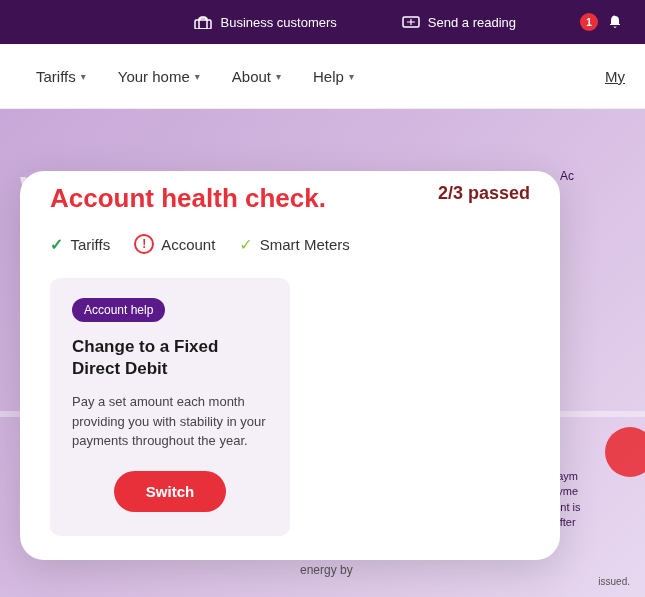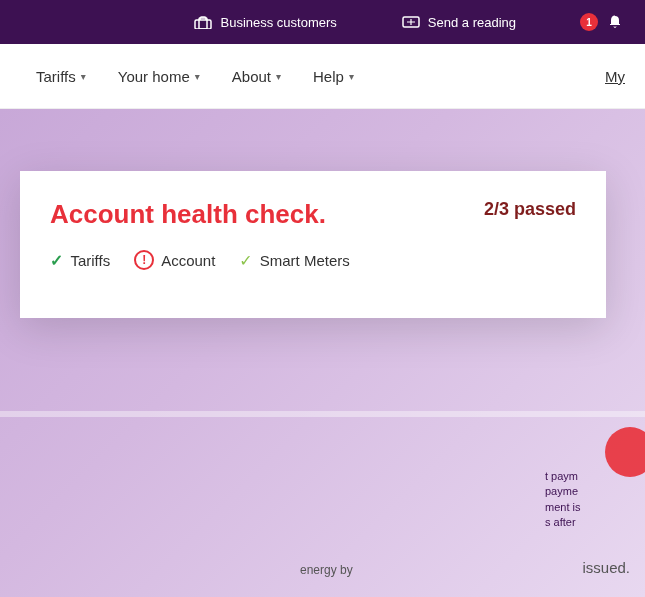--- a/index.html
+++ b/index.html
@@ -183,23 +183,23 @@
       position: absolute;
       top: 44px;
       left: 0; right: 0; bottom: 0;
       display: flex;
       align-items: flex-start;
       justify-content: flex-start;
       padding: 18px 0 0 20px;
     }
     .modal {
       background: white;
-      border-radius: 0;
-      width: 586px;
-      padding: 28px 30px 24px;
+      border-radius: 24px;
+      width: 540px;
+      padding: 12px 30px 24px;
       box-shadow: 0 10px 40px rgba(0,0,0,0.15);
       position: relative;
       z-index: 10;
     }
 
     
     .modal-header {
       display: flex;
       justify-content: space-between;
       align-items: flex-start;
@@ -360,21 +360,21 @@
     <div class="bg-text">Wo</div>
     <div class="bg-address">192 G...</div>
     <div class="bg-right-text">Ac</div>
     <div class="bg-progress-bar"></div>
     <div class="bg-orange-circle"></div>
     <div class="bg-right-payment" style="white-space:pre-line">t paym
 payme
 ment is
 s after</div>
     <div class="bg-bottom-text">energy by</div>
-    <div style="position:absolute;bottom:21px;right:15px;font-size:15px;color:#555;">issued.</div>
+    <div style="position:absolute;bottom:10px;right:15px;font-size:10px;color:#555;">issued.</div>
   </div>
 
   <div class="modal-overlay">
     <div class="modal">
 
       <div class="modal-header">
         <h2 class="modal-title">Account health check.</h2>
         <span class="modal-score">2/3 passed</span>
       </div>
 
@@ -386,15 +386,21 @@
         <div class="status-item">
           <div class="warning-orange">!</div>
           <span>Account</span>
         </div>
         <div class="status-item">
           <span class="check-light-green">✓</span>
           <span>Smart Meters</span>
         </div>
       </div>
 
+      <div class="card">
+        <div class="card-badge">Account help</div>
+        <div class="card-title">Change to a Fixed Direct Debit</div>
+        <div class="card-desc">Pay a set amount each month providing you with stability in your payments throughout the year.</div>
+        <button class="switch-btn">Switch</button>
+      </div>
     </div>
   </div>
 </div>
 
 </body></html>

